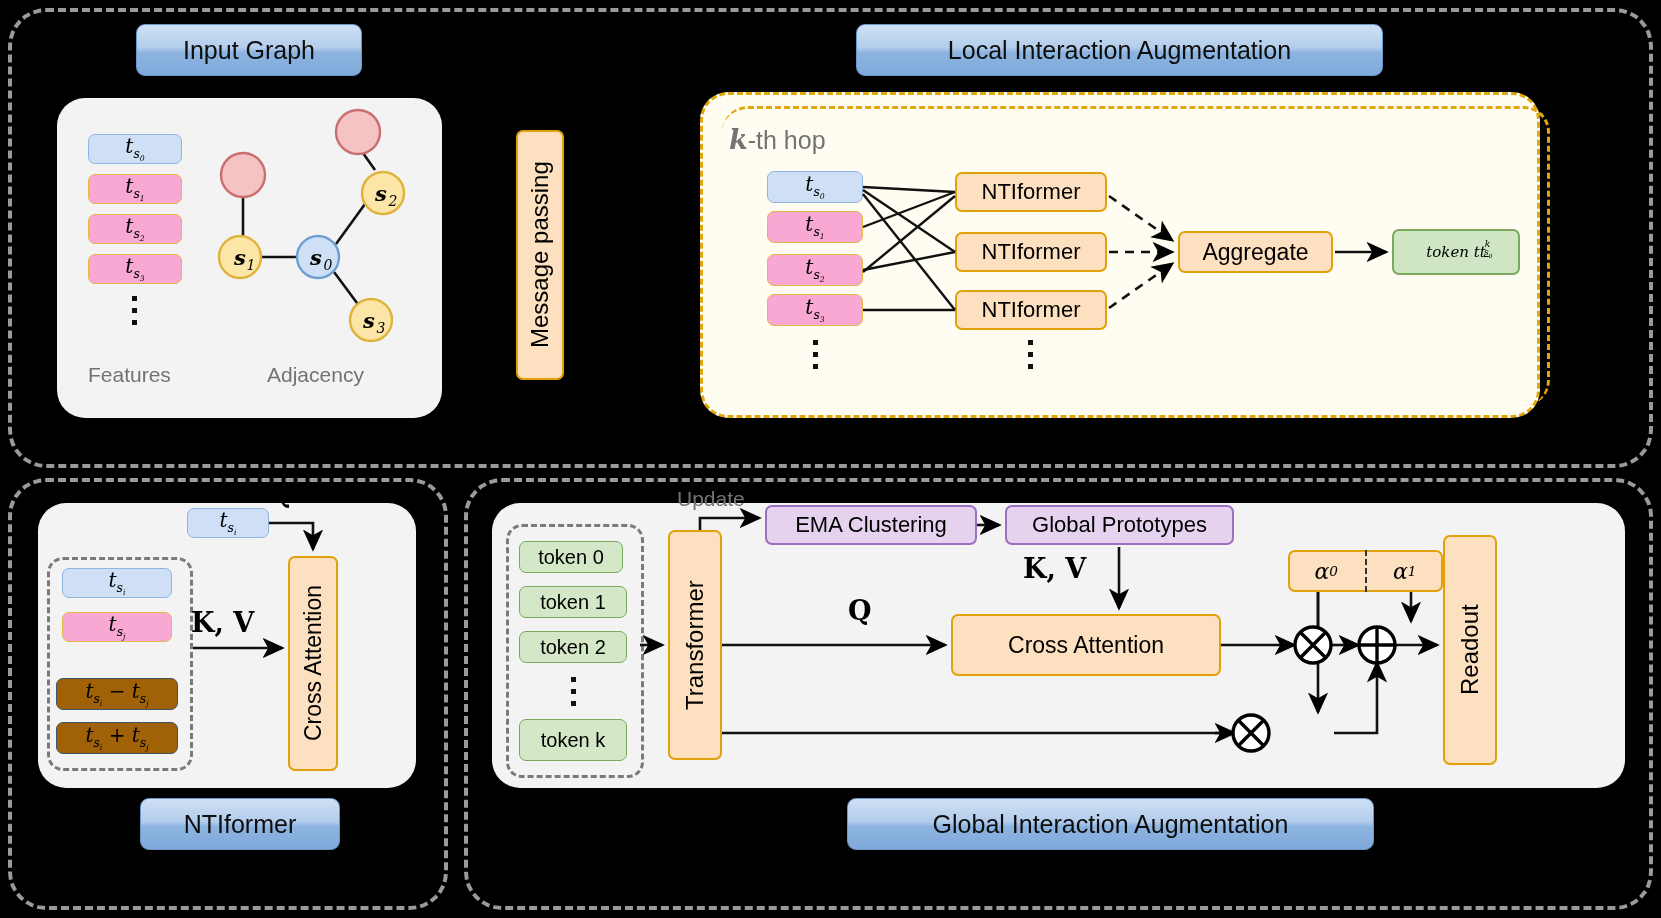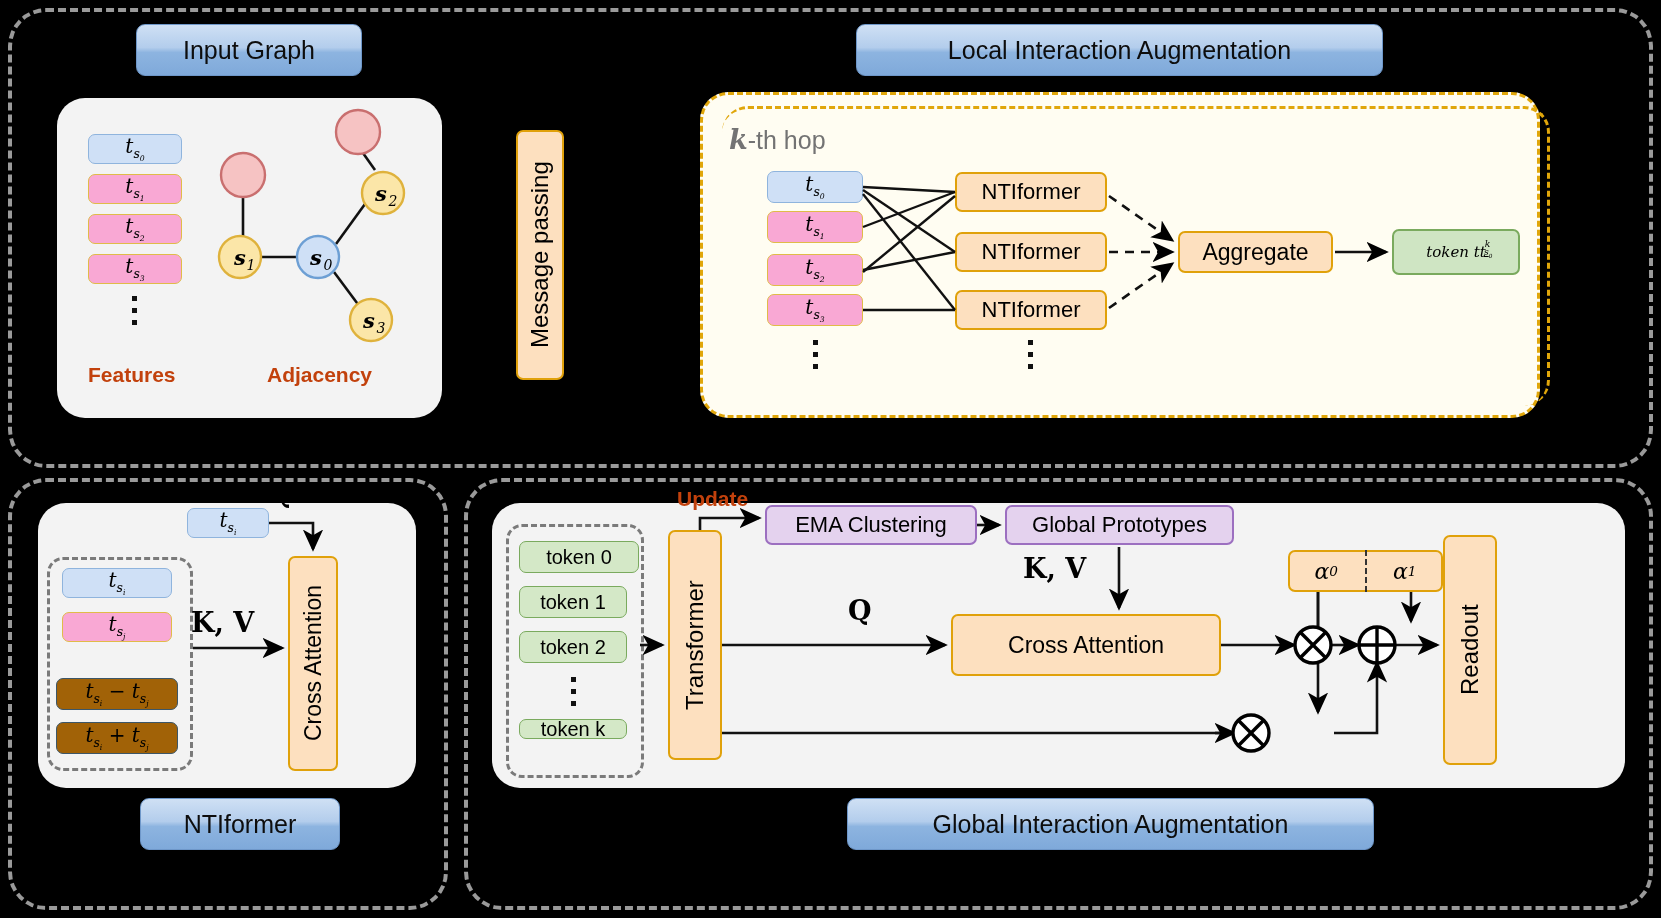--- a/index.html
+++ b/index.html
@@ -81,24 +81,23 @@
   .box-purple { background: #e4d2ee; border-color: #9c6fc0; border-width: 2.2px; }
   .box-greenlbl { background: #cfe5c3; border-color: #7aaa5e; border-width: 2px; }
 
   .vert {
     writing-mode: vertical-rl;
     transform: rotate(180deg);
   }
 
   .plain-label {
     position: absolute;
-    color: #c2410c;
+    color: #737373;
     font-size: 21px;
     white-space: nowrap;
-    font-weight: bold;
   }
   .math {
     font-family: "DejaVu Serif", serif;
     font-style: italic;
   }
   .bold-math {
     font-family: "DejaVu Serif", serif;
     font-weight: bold;
     font-style: normal;
     font-size: 27px;
@@ -260,35 +259,35 @@
   </div>
 
   <div class="card" style="left:492px; top:503px; width:1133px; height:285px;"></div>
 
   <div class="title-pill" style="left:847px; top:798px; width:527px; height:52px;">
     <span>Global Interaction Augmentation</span>
   </div>
 
   <div class="group-dashed-gray" style="left:506px; top:524px; width:138px; height:254px;"></div>
 
-  <div class="box box-green" style="left:519px; top:541px; width:120px; height:32px;">
+  <div class="box box-green" style="left:519px; top:541px; width:104px; height:32px;">
     <span>token 0</span>
   </div>
   <div class="box box-green" style="left:519px; top:586px; width:108px; height:32px;">
     <span>token 1</span>
   </div>
   <div class="box box-green" style="left:519px; top:631px; width:108px; height:32px;">
     <span>token 2</span>
   </div>
   <div class="vdots" style="left:571px; top:677px;">
       <span></span>
       <span></span>
       <span></span>
     </div>
-  <div class="box box-green" style="left:519px; top:719px; width:108px; height:20px;">
+  <div class="box box-green" style="left:519px; top:719px; width:108px; height:42px;">
     <span>token k</span>
   </div>
 
   <div class="box box-orange vert" style="left:668px; top:530px; width:54px; height:230px; font-size:24px;">
     <span>Transformer</span>
   </div>
 
   <div class="plain-label" style="left:677px; top:487px;">Update</div>
 
   <div class="box box-purple" style="left:765px; top:505px; width:212px; height:40px; font-size:22px;">

